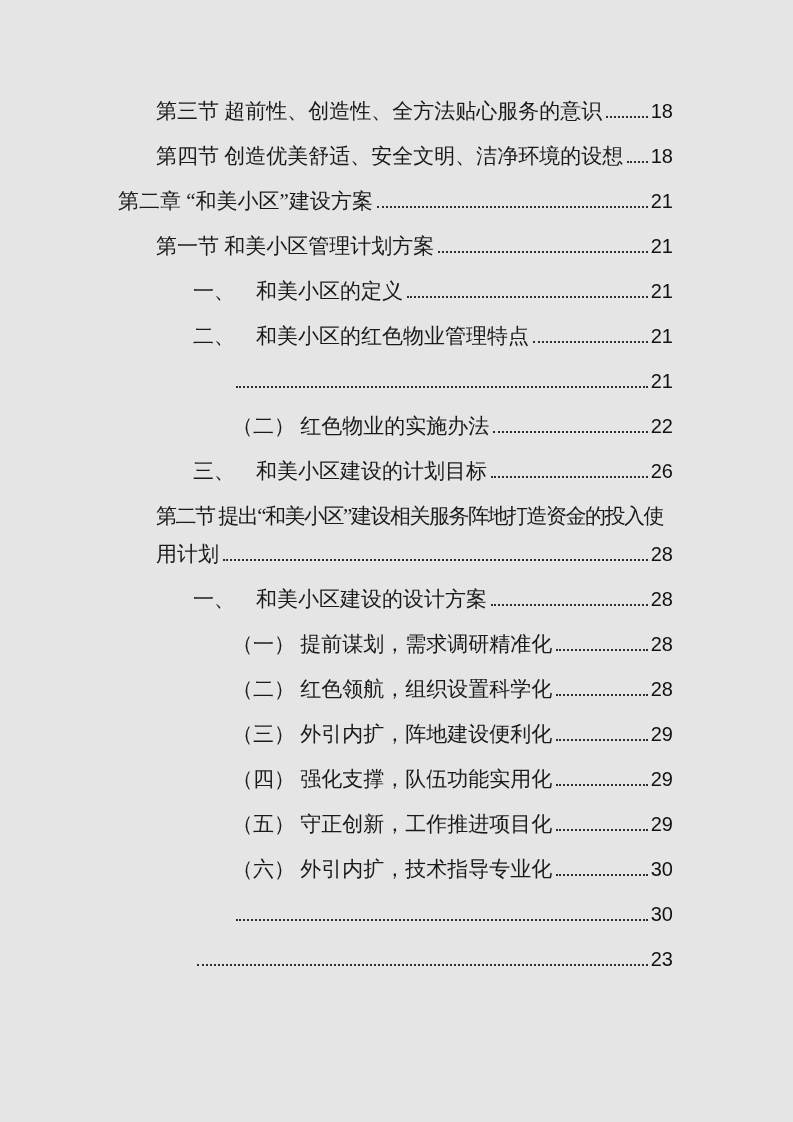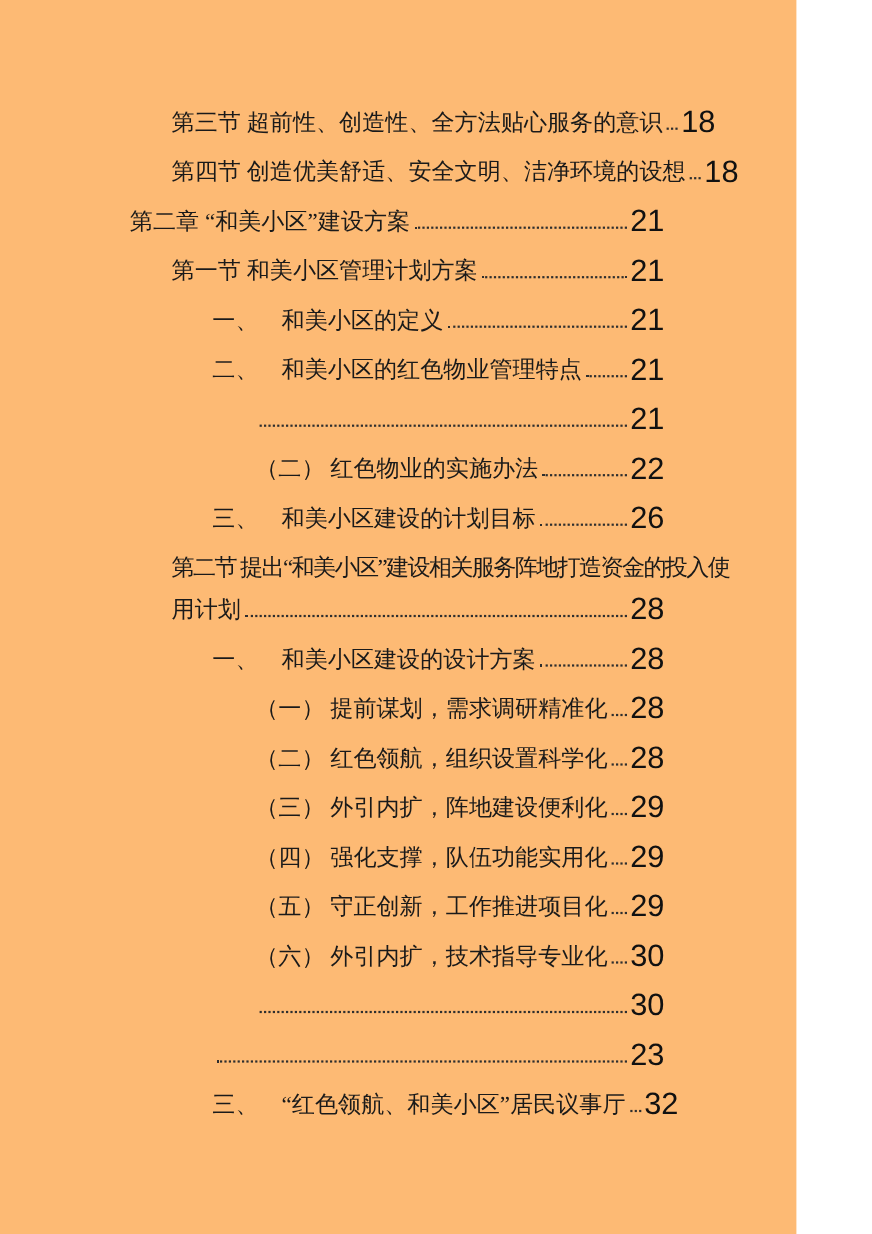--- a/index.html
+++ b/index.html
@@ -3,23 +3,23 @@
 <meta charset="utf-8">
 <title>TOC</title>
 <style>
   html, body {
     margin: 0;
     padding: 0;
     background: #ffffff;
   }
   .page {
     position: relative;
-    width: 724px;
+    width: 793px;
     height: 1122px;
-    background: #fdba74;
+    background: #e5e5e5;
     overflow: hidden;
     font-family: "Liberation Serif", "DejaVu Serif", serif;
   }
   .toc {
     padding: 92px 120px 0 118px;
     font-size: 21px;
     color: #1a1a1a;
   }
   .entry {
     line-height: 38px;
@@ -46,21 +46,21 @@
     flex: 1 1 auto;
     min-width: 10px;
     height: 26px;
     box-sizing: border-box;
     border-bottom: 2px dotted #2e2e2e;
     margin: 0 3px 0 4px;
   }
   .page-num {
     flex: 0 0 auto;
     font-family: "Liberation Sans", "DejaVu Sans", sans-serif;
-    font-size: 28px;
+    font-size: 20px;
     color: #111111;
   }
 </style>
 </head>
 <body>
 
 <div class="page">
   <div class="toc" id="toc">
       <div class="entry section">
         <div class="row">
@@ -186,21 +186,14 @@
           <span class="leader"></span>
           <span class="page-num">30</span>
         </div>
       </div>
       <div class="entry item">
         <div class="row">
           <span class="leader"></span>
           <span class="page-num">23</span>
         </div>
       </div>
-      <div class="entry item">
-        <div class="row">
-          <span class="entry-text">三、　“红色领航、和美小区”居民议事厅</span>
-          <span class="leader"></span>
-          <span class="page-num">32</span>
-        </div>
-      </div>
     </div>
 </div>
 
 </body></html>

